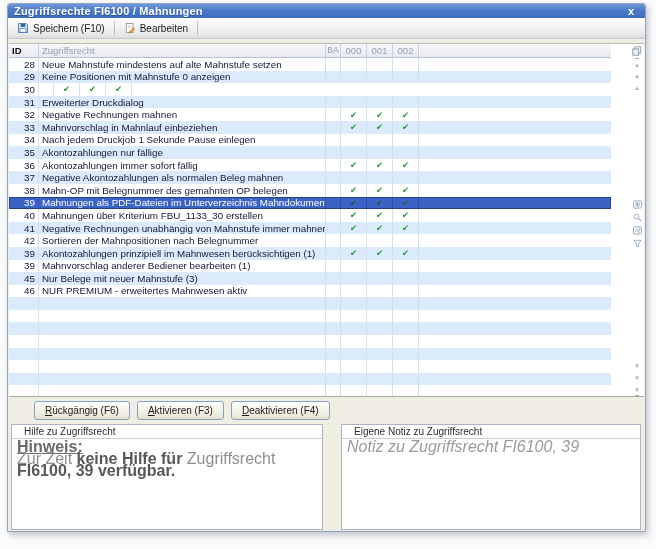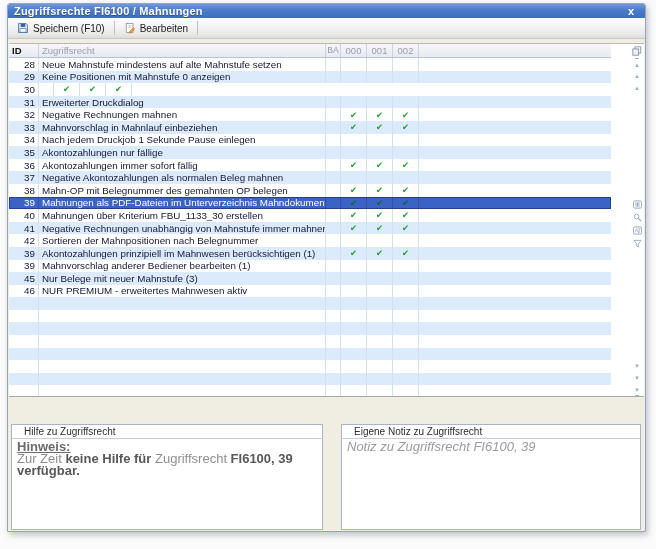--- a/index.html
+++ b/index.html
@@ -79,21 +79,21 @@
   .xp-btn u { text-decoration:underline; }
 
   
   .panels { position:absolute; left:3px; right:4px; top:420px; height:106px;
             display:flex; gap:2px; }
   .panel { background:#fff; border:1px solid #a9b5c6; display:flex; flex-direction:column; }
   .panel.help { width:312px; }
   .panel.note { flex:1;margin-left:16px; }
   .panel-header { height:14px; flex:0 0 14px; font-size:10px; color:#2e2e2e;
                   padding:1px 12px 0; border-bottom:1px solid #c6cedb; }
-  .panel-body { flex:1; padding:2px 5px; font-size:13px; line-height:12px; }
+  .panel-body { flex:1; padding:2px 5px; font-size:16px; line-height:12px; }
   .hint-label { font-weight:bold; text-decoration:underline; color:#6a6a6a; }
   .help-text { color:#8e8e8e; }
   .help-text .seg-bold { font-weight:bold; color:#585858; }
   .note-body { font-style:italic; color:#9a9aa2; }
 </style>
 </head>
 <body>
 
 <div class="window">
 
@@ -421,20 +421,25 @@
           <path d="M1 1.5 h8 L6 5.5 v3.5 l-2 -1.2 v-2.3 z" fill="none" stroke="#8fa3bf" stroke-width="0.9"></path>
         </svg>
       </div>
       <div class="gap2"></div>
       <div class="nav"><span>▾</span></div>
       <div class="nav"><span>▾</span></div>
       <div class="nav"><span class="bline">▾</span></div>
     </div>
   </div>
 
+  <div class="btn-row">
+    <button class="xp-btn"><u>R</u>ückgängig (F6)</button>
+    <button class="xp-btn"><u>A</u>ktivieren (F3)</button>
+    <button class="xp-btn"><u>D</u>eaktivieren (F4)</button>
+  </div>
 
   <div class="panels">
     <div class="panel help">
       <div class="panel-header">Hilfe zu Zugriffsrecht</div>
       <div class="panel-body">
         <div class="hint-label">Hinweis:</div>
         <div class="help-text"><span class="">Zur Zeit </span><span class="seg-bold">keine Hilfe für </span><span class="">Zugriffsrecht </span><span class="seg-bold">FI6100, 39 verfügbar.</span></div>
       </div>
     </div>
     <div class="panel note">

